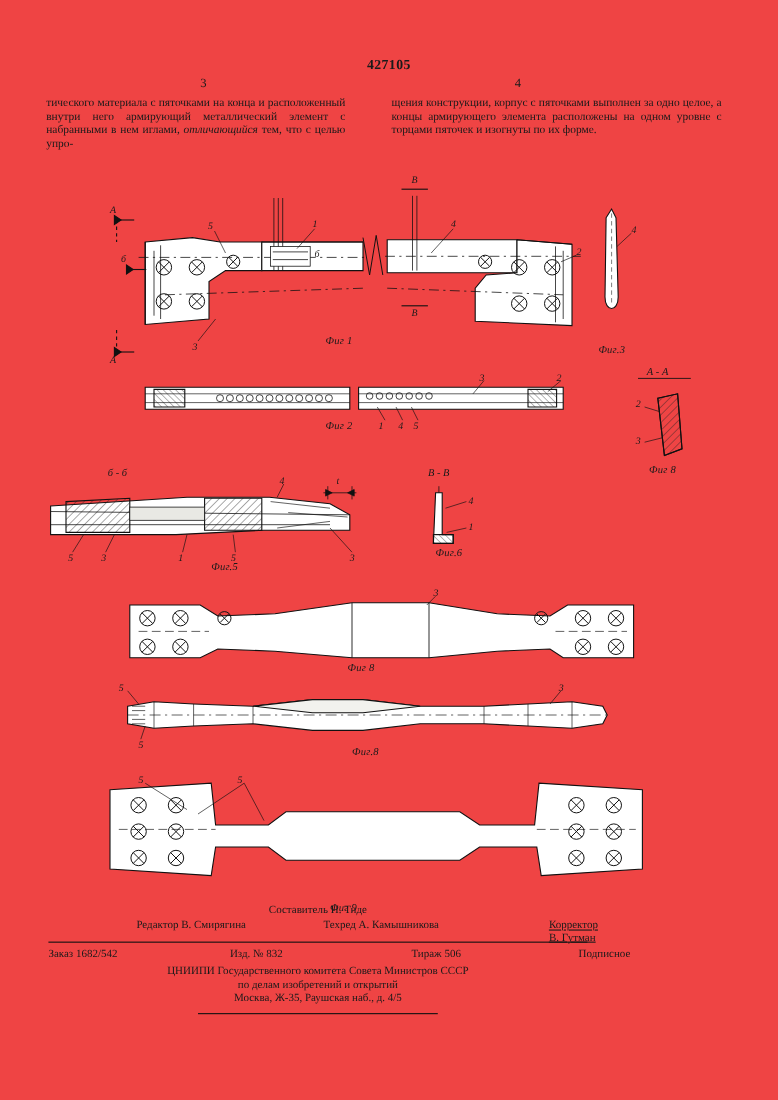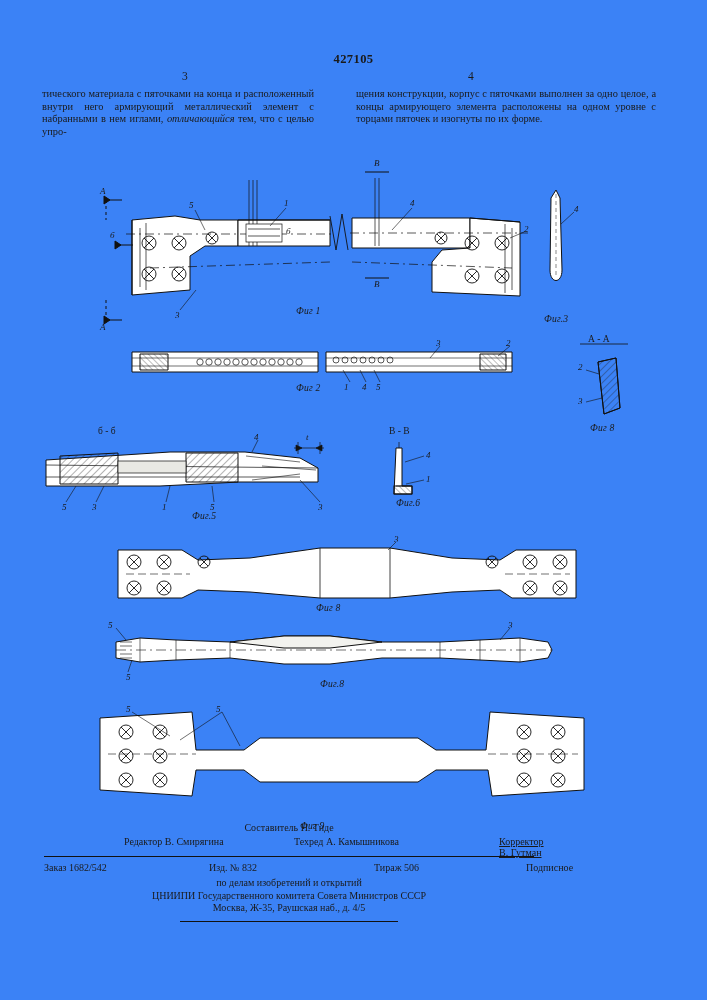--- a/index.html
+++ b/index.html
@@ -11,21 +11,21 @@
     width: 707px;
     height: 1000px;
     font-family: "Liberation Serif", serif;
     color: #1a1a1a;
     position: relative;
     overflow: hidden;
   }
   .page {
     position: absolute;
     inset: 0;
-    background: #3b82f6;
+    background: #ef4444;
   }
   .patent-number {
     position: absolute;
     top: 52px;
     left: 0;
     width: 707px;
     text-align: center;
     font-size: 12.5px;
     font-weight: bold;
     letter-spacing: 0.4px;
@@ -70,20 +70,21 @@
     font-style: italic;
   }
   .leadnum {
     position: absolute;
     font-size: 9px;
     font-style: italic;
   }
   .sectlabel {
     position: absolute;
     font-size: 9.5px;
+    font-style: italic;
   }
   svg { position: absolute; top: 0; left: 0; overflow: visible; }
 
   
   .footer {
     position: absolute;
     left: 0;
     top: 822px;
     width: 578px;
     font-size: 10px;
@@ -565,19 +566,19 @@
       <span class="c-tech">Техред А. Камышникова</span>
       <span class="c-corr">Корректор В. Гутман</span>
     </div>
     <div class="rule"></div>
     <div class="orderline">
       <span class="o-1">Заказ 1682/542</span>
       <span class="o-2">Изд. № 832</span>
       <span class="o-3">Тираж 506</span>
       <span class="o-4">Подписное</span>
     </div>
+    <div class="center-line">ЦНИИПИ Государственного комитета Совета Министров СССР</div>
     <div class="center-line">по делам изобретений и открытий</div>
-    <div class="center-line">ЦНИИПИ Государственного комитета Совета Министров СССР</div>
     <div class="center-line">Москва, Ж-35, Раушская наб., д. 4/5</div>
     <div class="bottom-rule"></div>
   </div>
 
 </div>
 
 </body></html>

